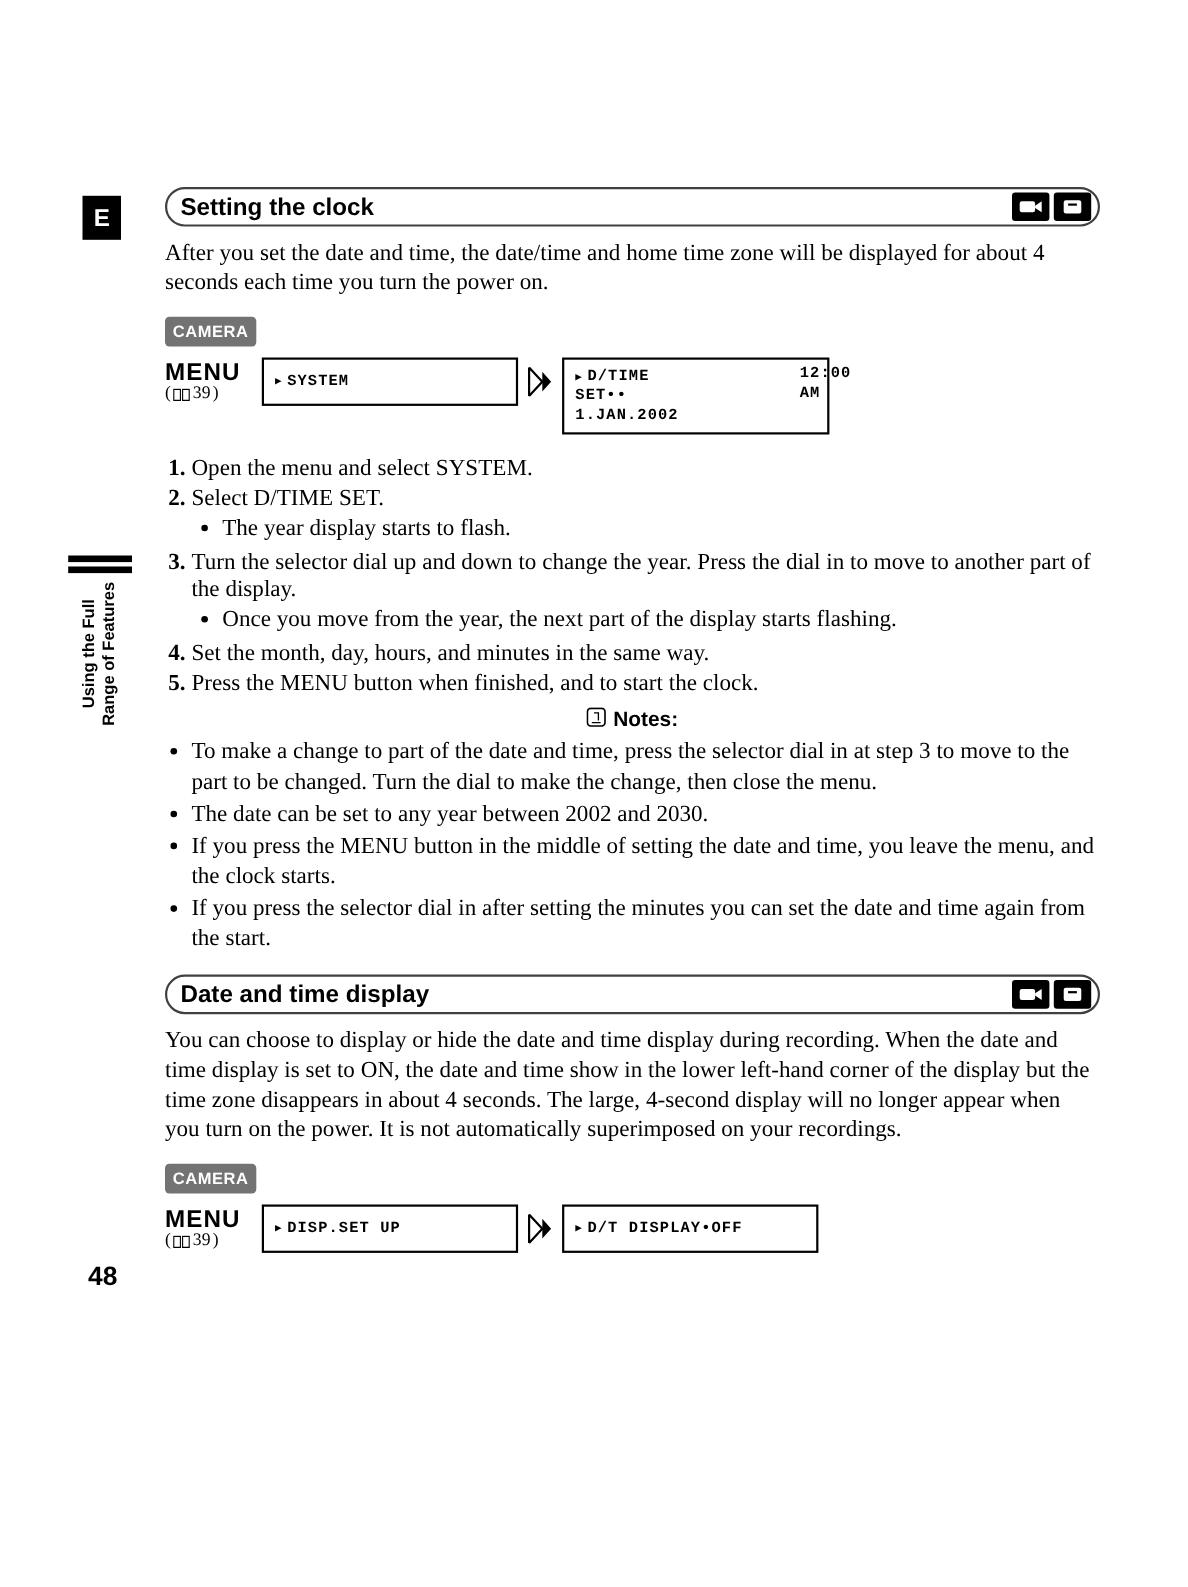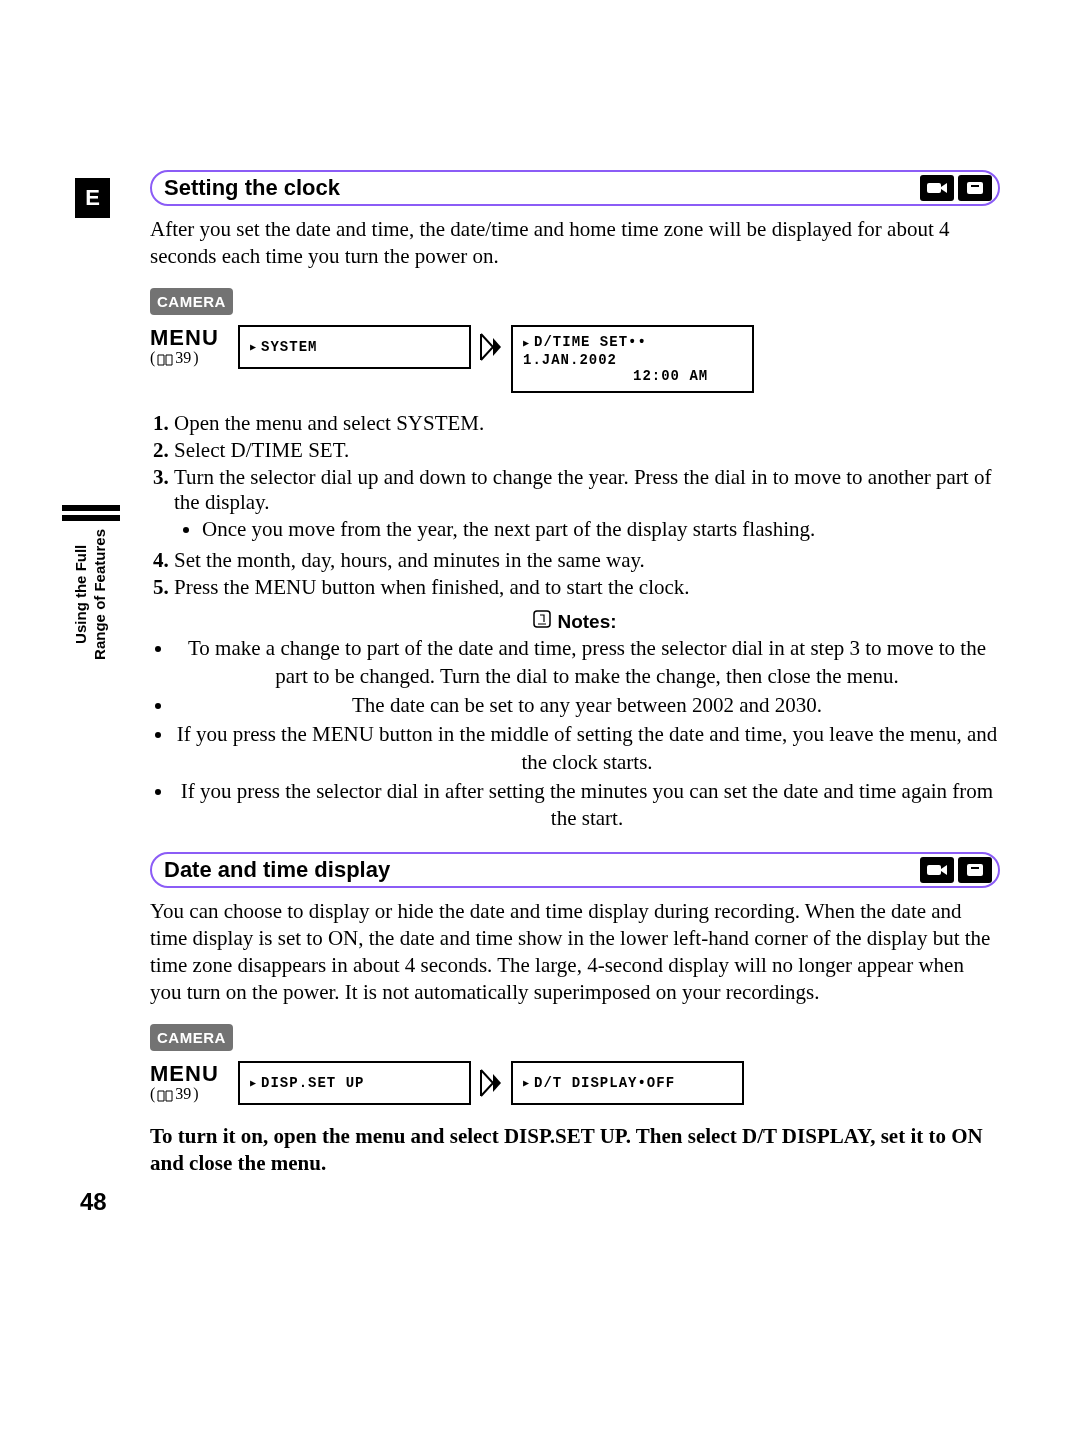--- a/index.html
+++ b/index.html
@@ -51,21 +51,21 @@
     font-family: Arial, Helvetica, sans-serif;
     font-weight: bold;
     font-size: 15px;
     line-height: 1.25;
     text-align: center;
     margin-top: 4px;
   }
   .section-header {
     display: flex;
     align-items: flex-start;
-    border: 2px solid #8b5cf6;
+    border: 2px solid #404040;
     border-radius: 22px;
     padding: 3px 6px 3px 12px;
     margin-bottom: 10px;
   }
   .section-title {
     flex: 1;
     font-family: Arial, Helvetica, sans-serif;
     font-weight: bold;
     font-size: 22px;
   }
@@ -135,21 +135,21 @@
     padding: 6px 14px 6px 10px;
     font-family: "Courier New", monospace;
     font-weight: bold;
     font-size: 14px;
     letter-spacing: 1px;
     display: flex;
     align-items: center;
     min-height: 28px;
   }
   .menu-box-1 { width: 205px; }
-  .menu-box-2 { width: 215px; flex-direction: column; align-items: flex-start; line-height: 1.3; }
+  .menu-box-2 { width: 215px; align-items: flex-start; line-height: 1.3; }
   .menu-arrow {
     display: flex;
     align-items: center;
     justify-content: center;
     height: 44px;
   }
   .menu-arrow svg { width: 24px; height: 30px; }
   .tri { font-size: 10px; margin-right: 4px; }
   .steps {
     margin: 0;
@@ -181,21 +181,20 @@
     font-weight: bold;
     font-size: 19px;
     margin-top: 10px;
     justify-content: center;
   }
   .notes-list {
     list-style: disc;
     padding-left: 24px;
     font-size: 21px;
     margin: 2px 0 20px 0;
-    text-align: center;
   }
   .notes-list li {
     margin-bottom: 2px;
     line-height: 1.3;
   }
   .final-instr {
     font-weight: bold;
     font-size: 21px;
     margin-top: 8px;
   }
@@ -270,20 +269,23 @@
     </div>
     <div class="menu-box menu-box-2">
       <div><span class="tri">▶</span><span>D/TIME SET•• 1.JAN.2002</span></div>
       <div class="indent-line2">12:00 AM</div>
     </div>
   </div>
 
   <ol class="steps">
     <li><span class="step-text">Open the menu and select SYSTEM.</span></li>
     <li><span class="step-text">Select D/TIME SET.</span>
+      <ul class="sub-bullets">
+          <li>The year display starts to flash.</li>
+        </ul>
     </li>
     <li><span class="step-text">Turn the selector dial up and down to change the year. Press the dial in to move to another part of the display.</span>
       <ul class="sub-bullets">
           <li>Once you move from the year, the next part of the display starts flashing.</li>
         </ul>
     </li>
     <li><span class="step-text">Set the month, day, hours, and minutes in the same way.</span></li>
     <li><span class="step-text">Press the MENU button when finished, and to start the clock.</span></li>
   </ol>
 
@@ -342,17 +344,16 @@
           <path d="M2 2 L2 28 M2 2 L14 15 L2 28" fill="none" stroke="#000" stroke-width="2"></path>
           <path d="M14 6 L22 15 L14 24 z" fill="#000"></path>
         </svg>
     </div>
     <div class="menu-box menu-box-1">
       <span class="tri">▶</span>
         <span>D/T DISPLAY•OFF</span>
     </div>
   </div>
 
-  <p class="final-instr tight">To turn it on, open the menu and select DISP.SET UP. Then select D/T DISPLAY, set it to ON and close the menu.</p>
 
   <div class="page-num">48</div>
 
 </div>
 
 </body></html>

